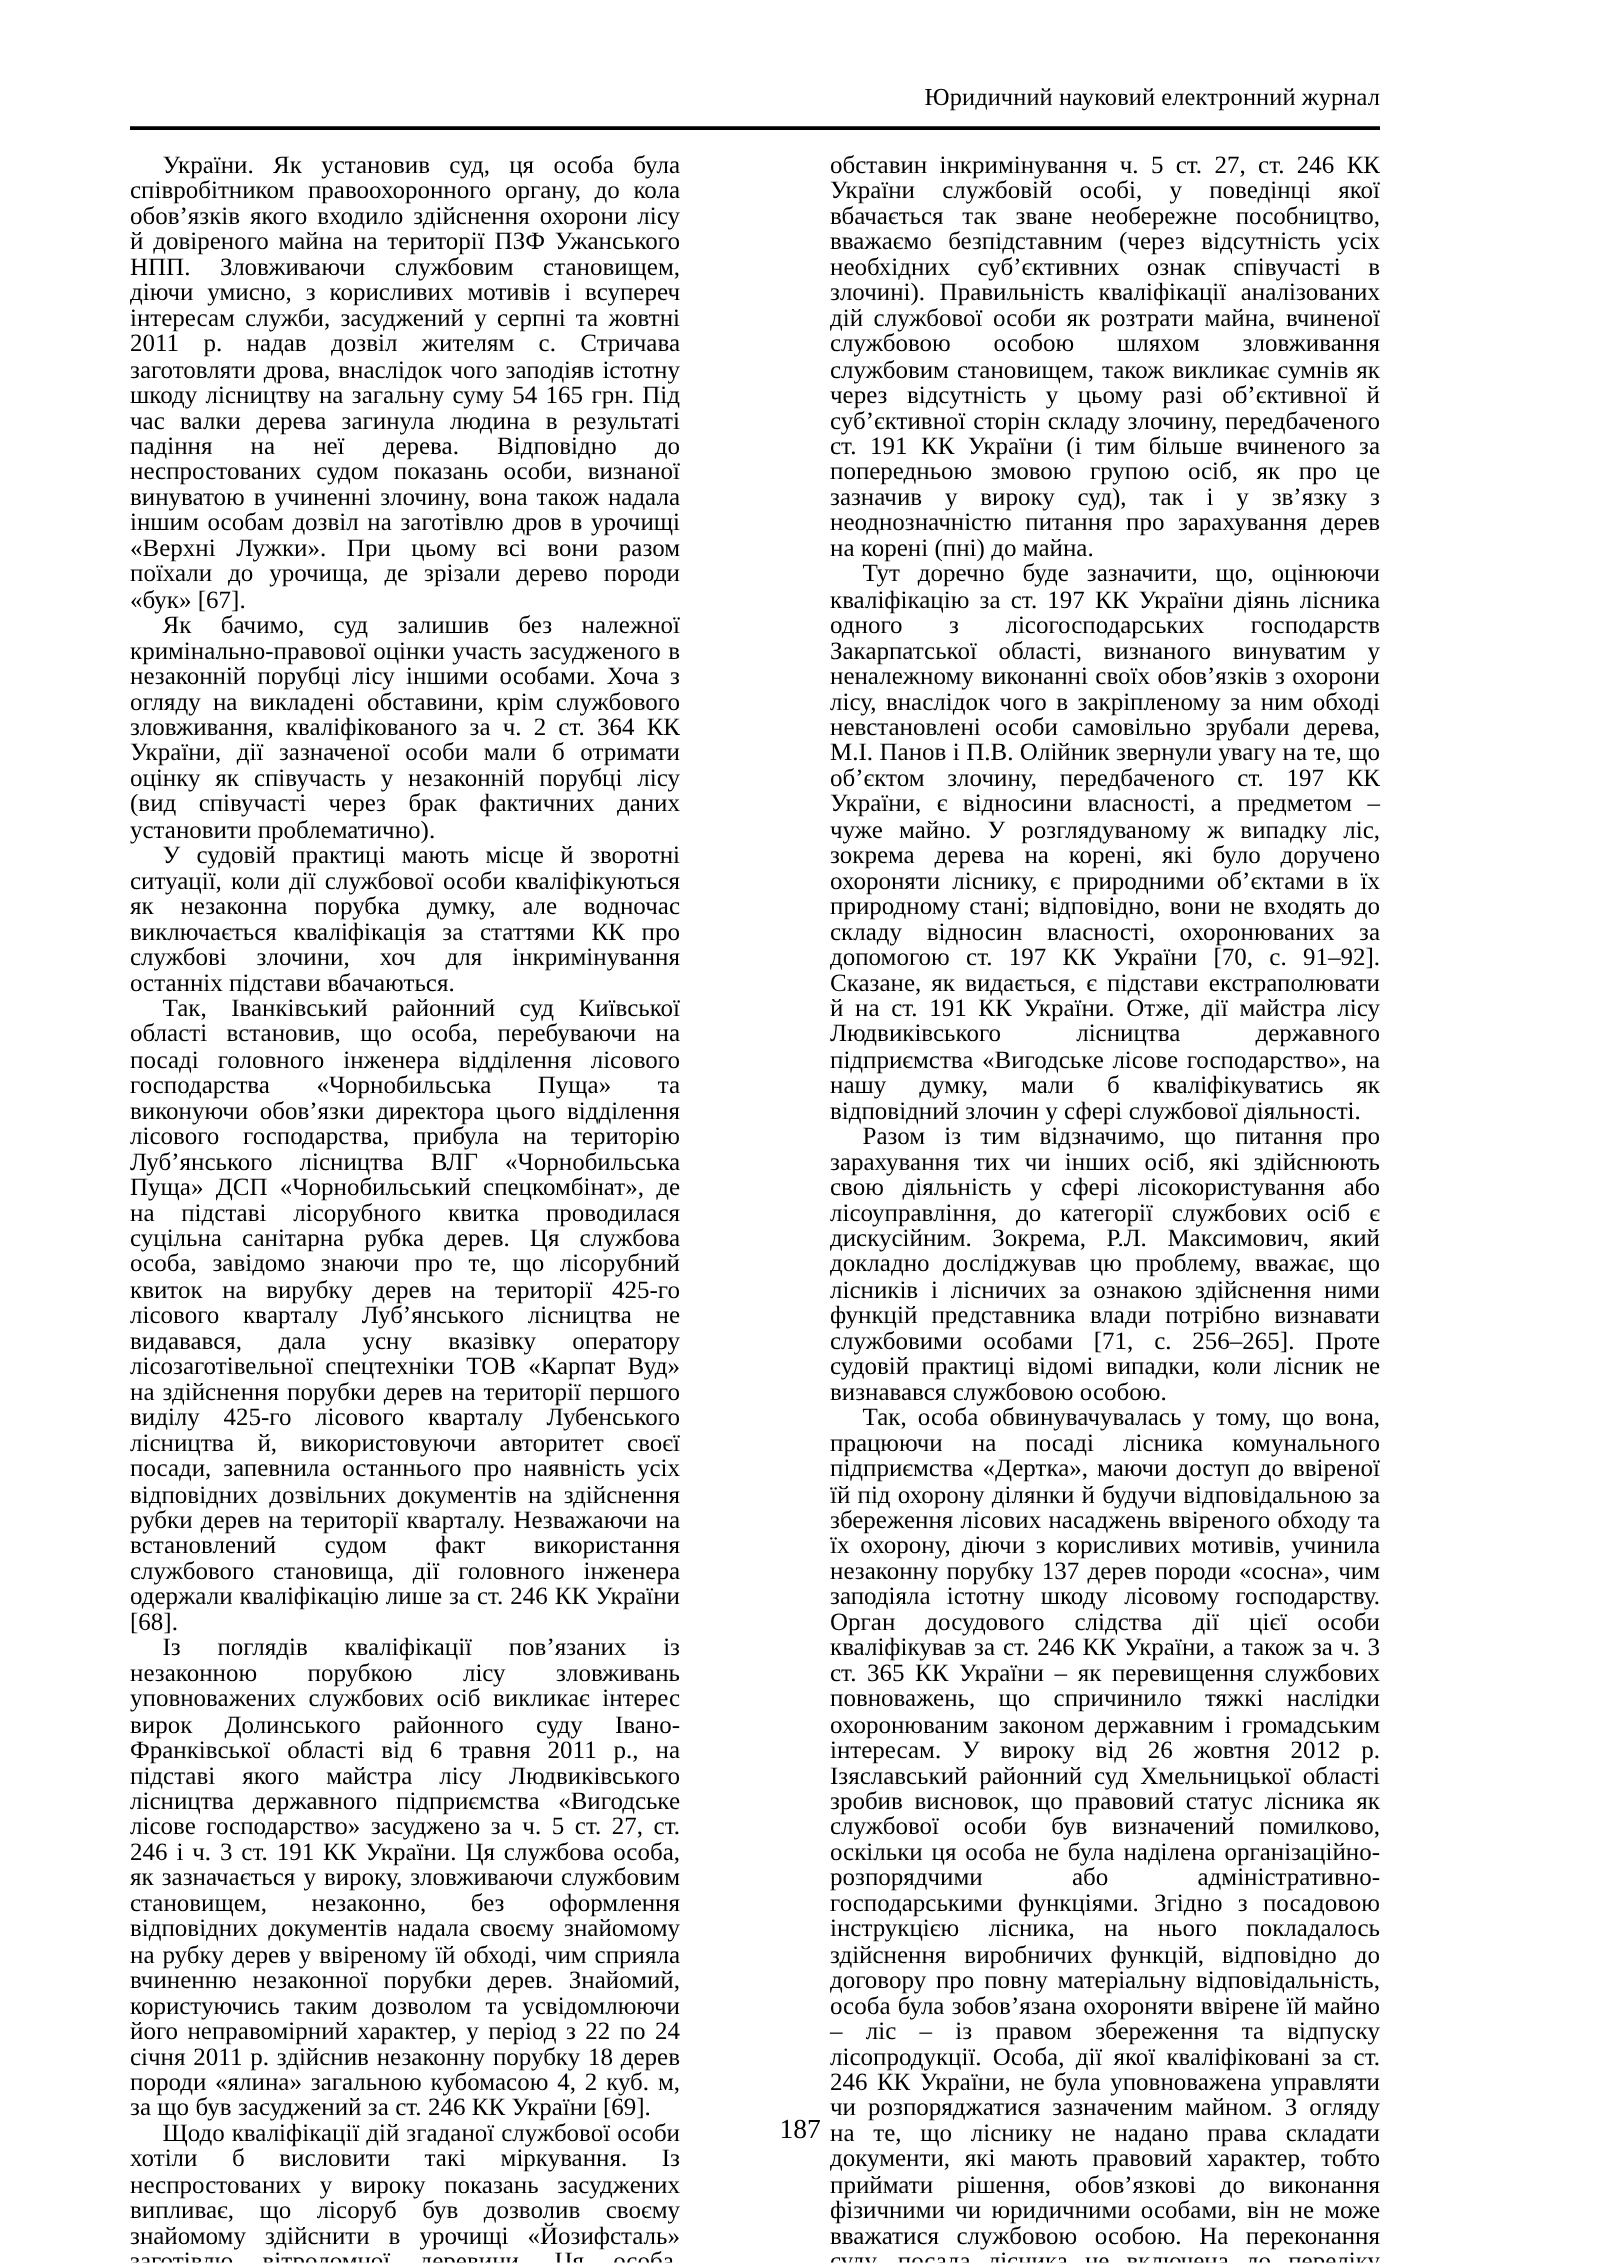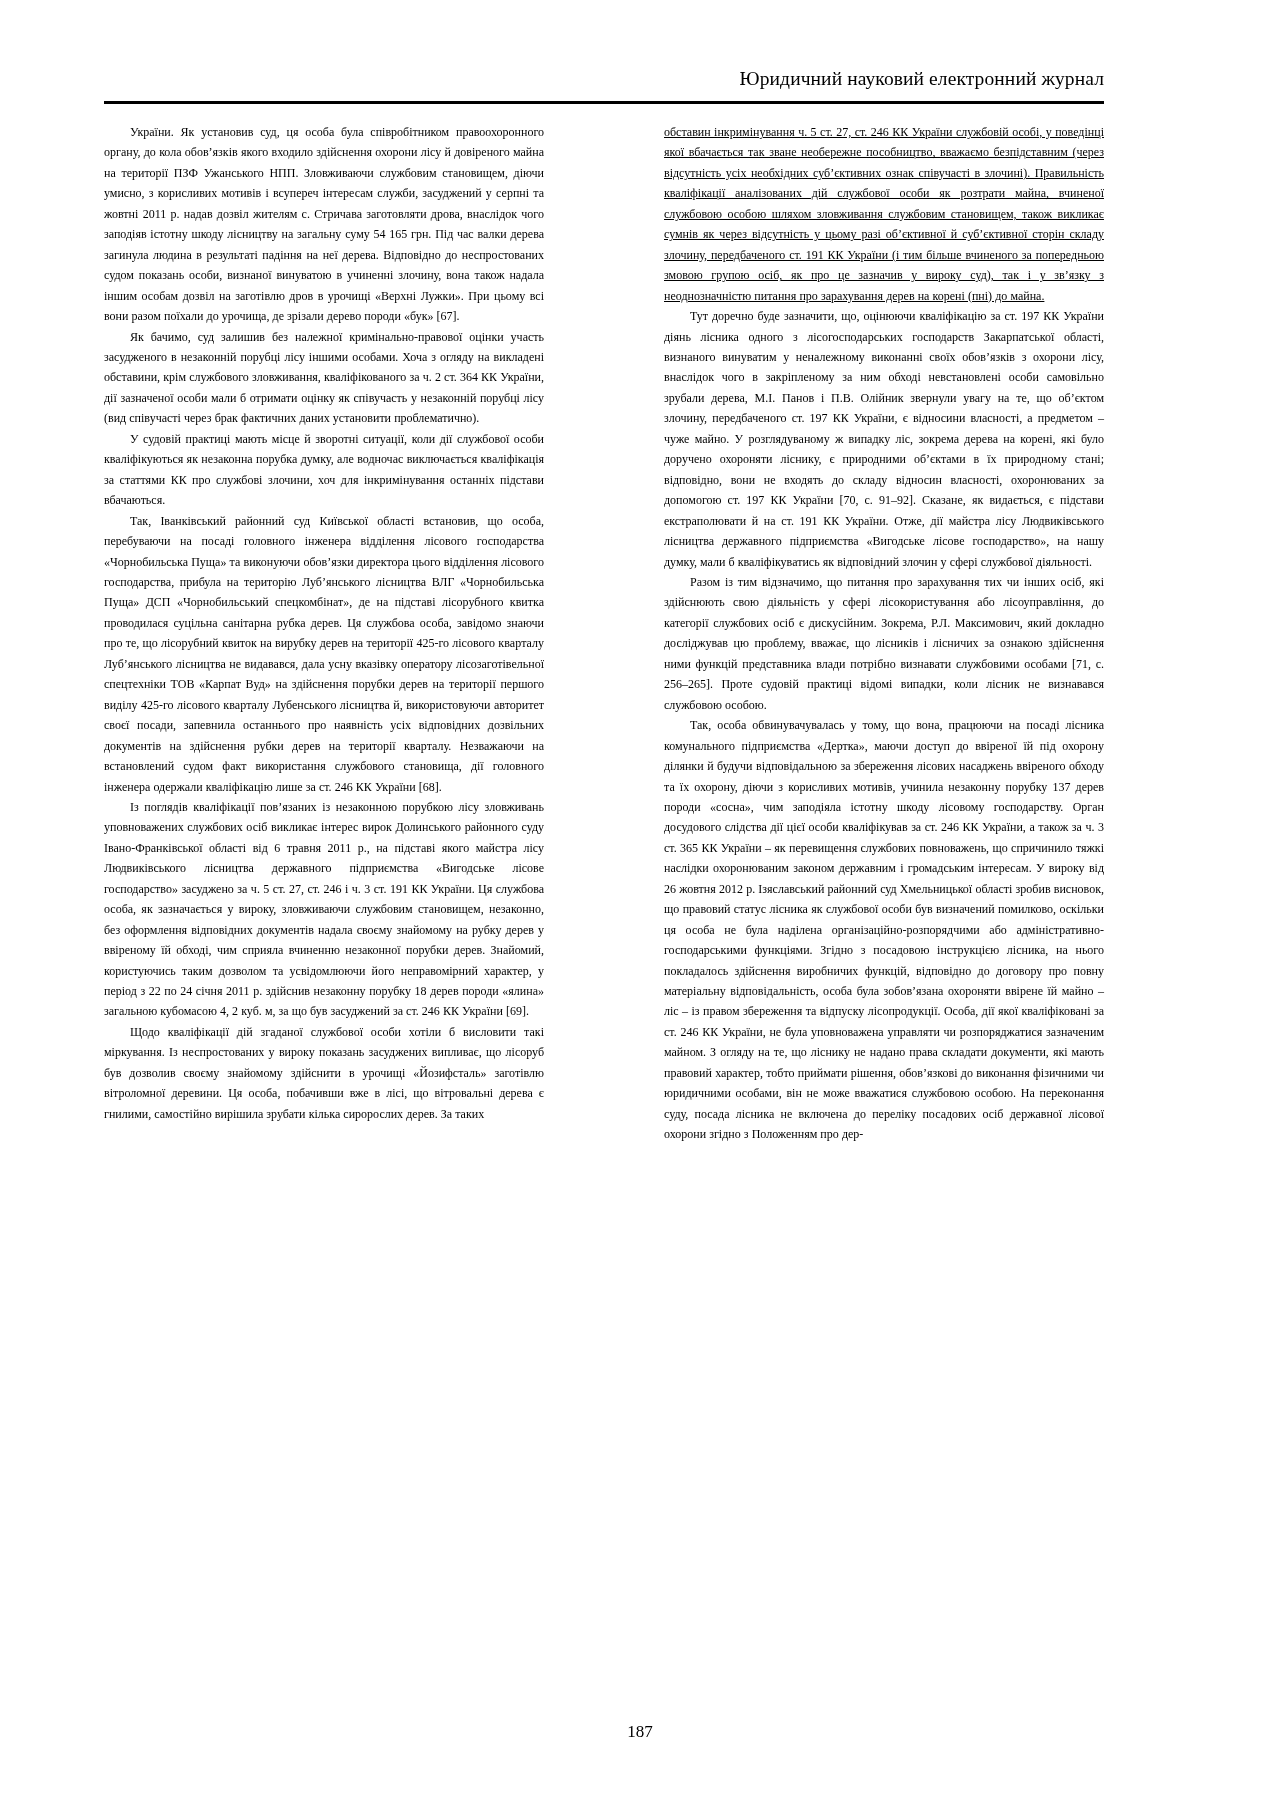--- a/index.html
+++ b/index.html
@@ -44,40 +44,38 @@
     top: 122px;
     width: 1000px;
     display: flex;
     justify-content: space-between;
   }
   .col {
     width: 440px;
   }
   .col p {
     margin: 0;
-    font-size: 12px;
+    font-size: 20px;
     line-height: 20.45px;
     text-align: justify;
     text-indent: 26px;
     hyphens: auto;
     -webkit-hyphens: auto;
     word-spacing: 0.1px;
   }
   .col p.noindent {
     text-indent: 0;
-    text-decoration: underline;
   }
   .page-number {
     position: absolute;
     left: 0;
     top: 1690px;
     width: 1280px;
     text-align: center;
-    font-size: 17px;
-    margin-top: 32px;
+    font-size: 22px;
   }
 </style>
 </head>
 <body>
 
 <div class="page">
 
   <div class="header">Юридичний науковий електронний журнал</div>
   <div class="header-rule"></div>
 

